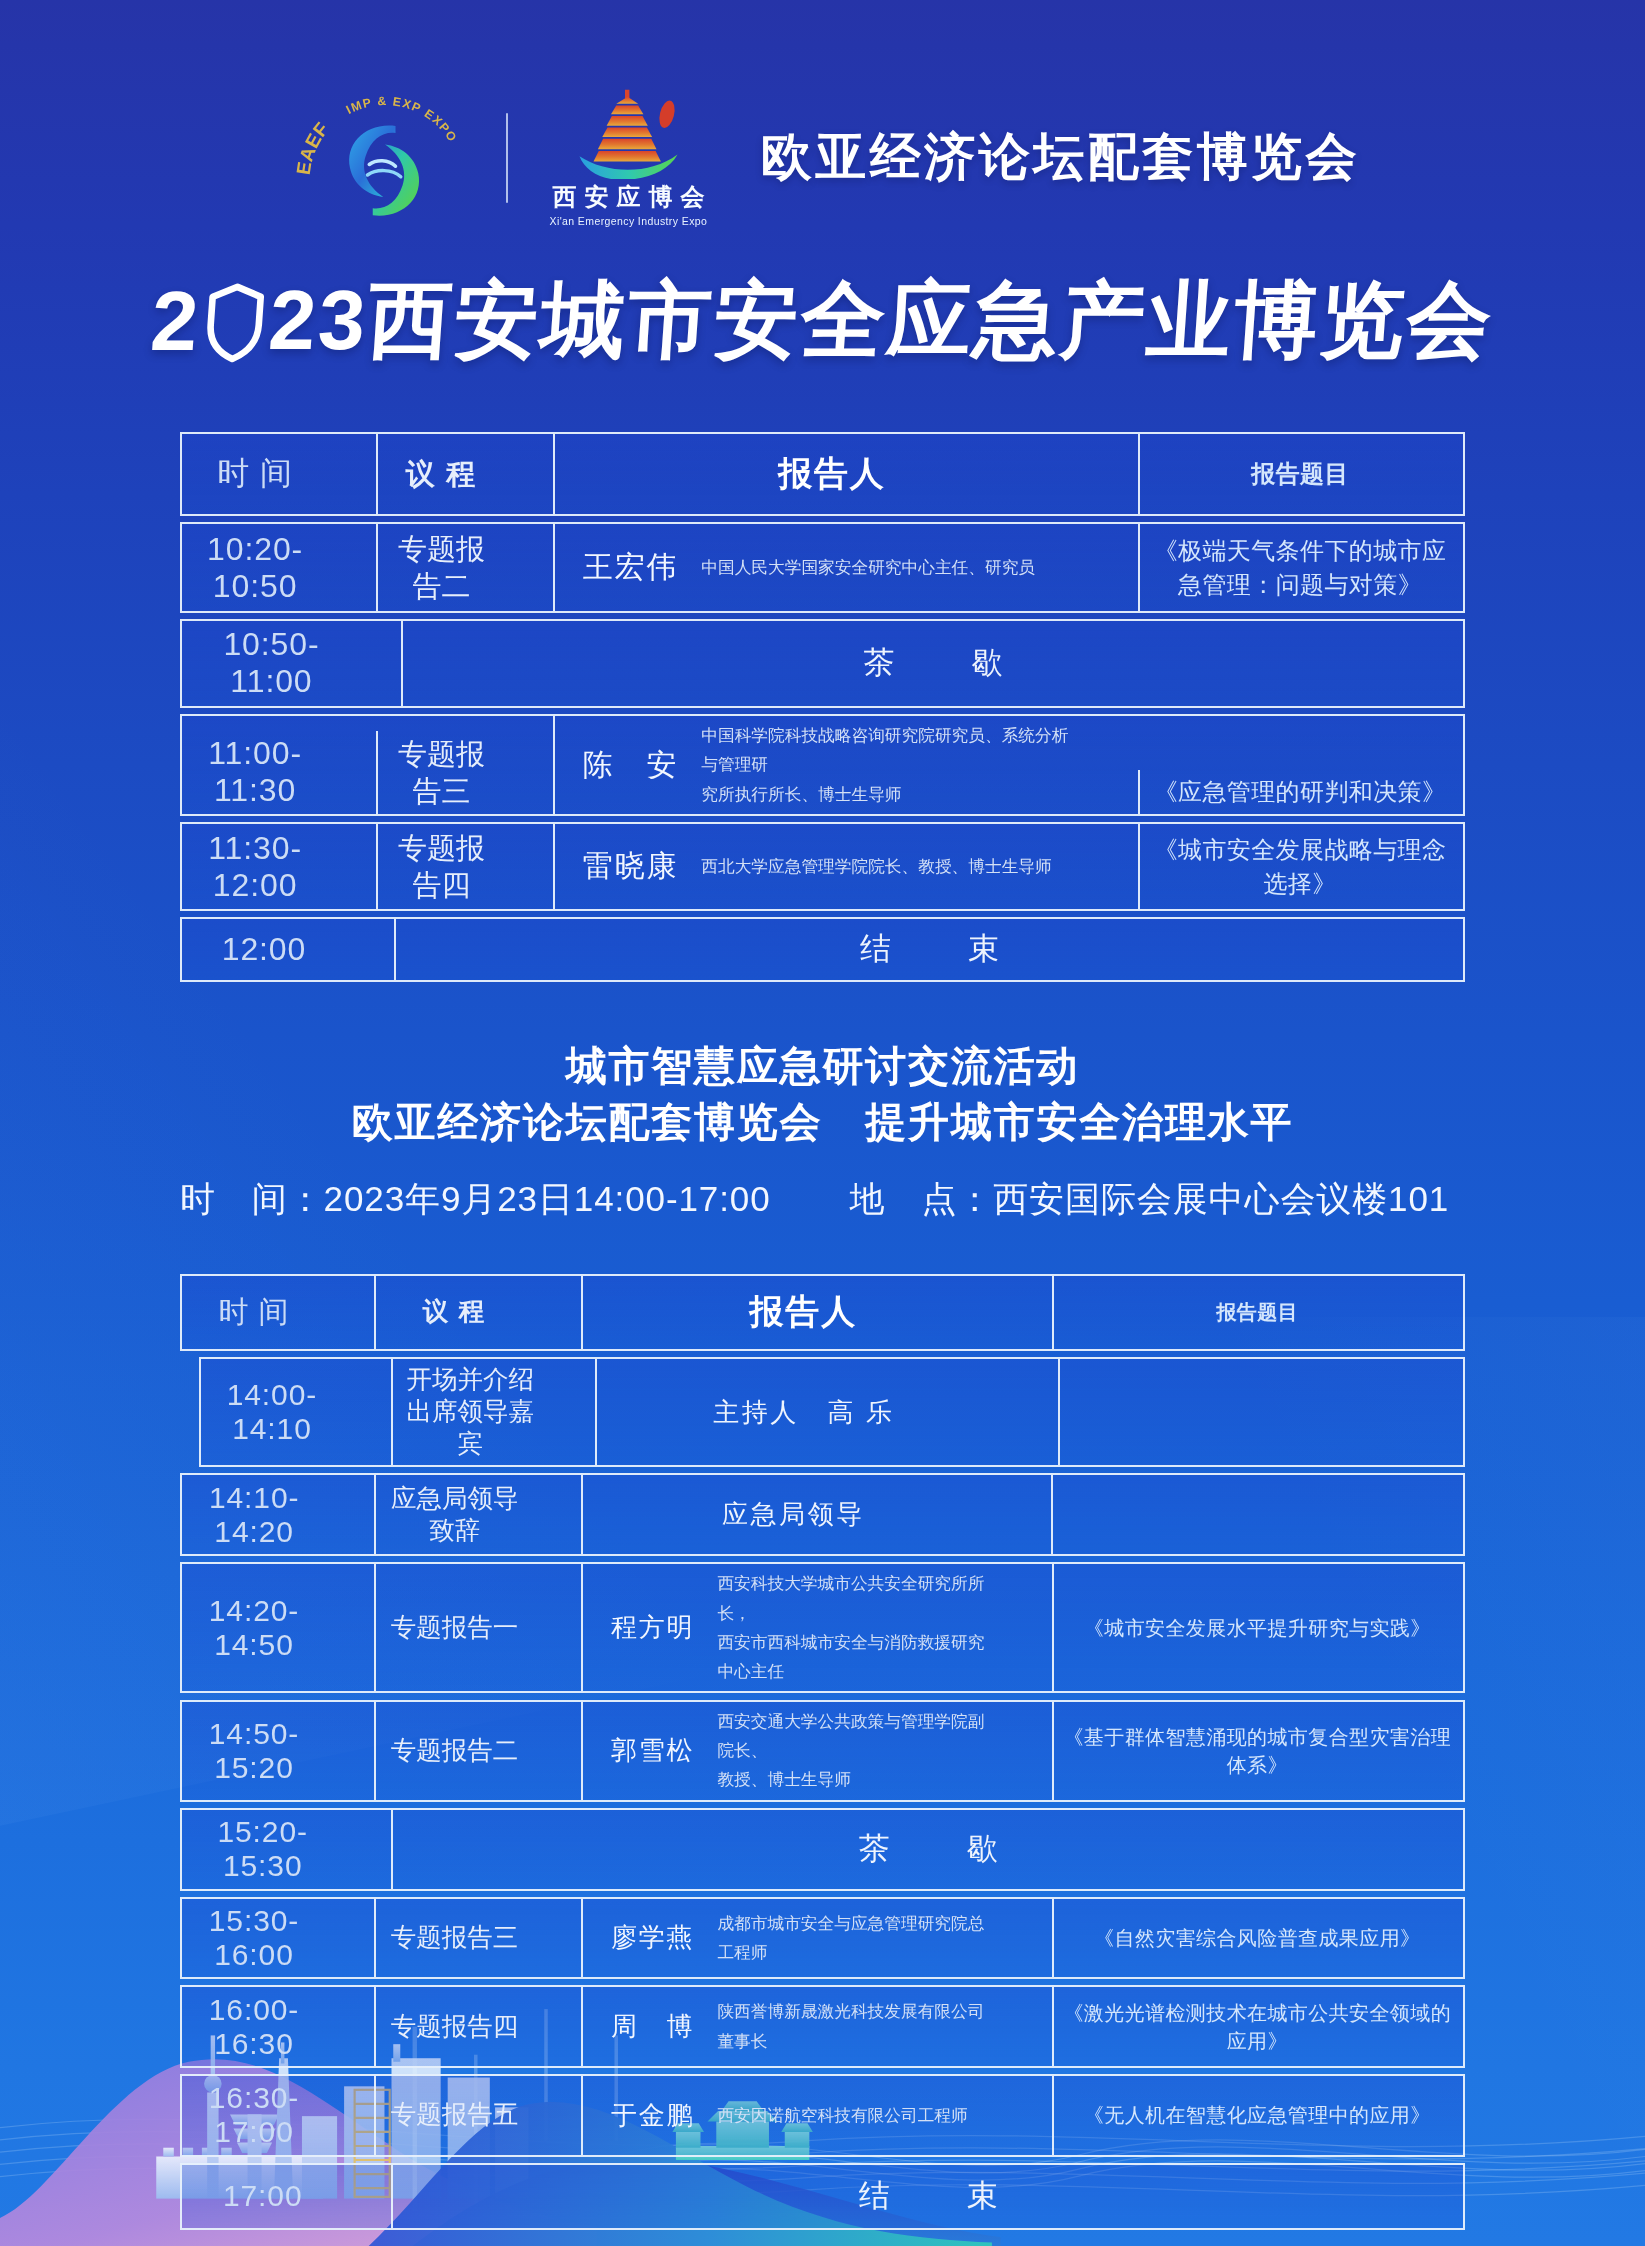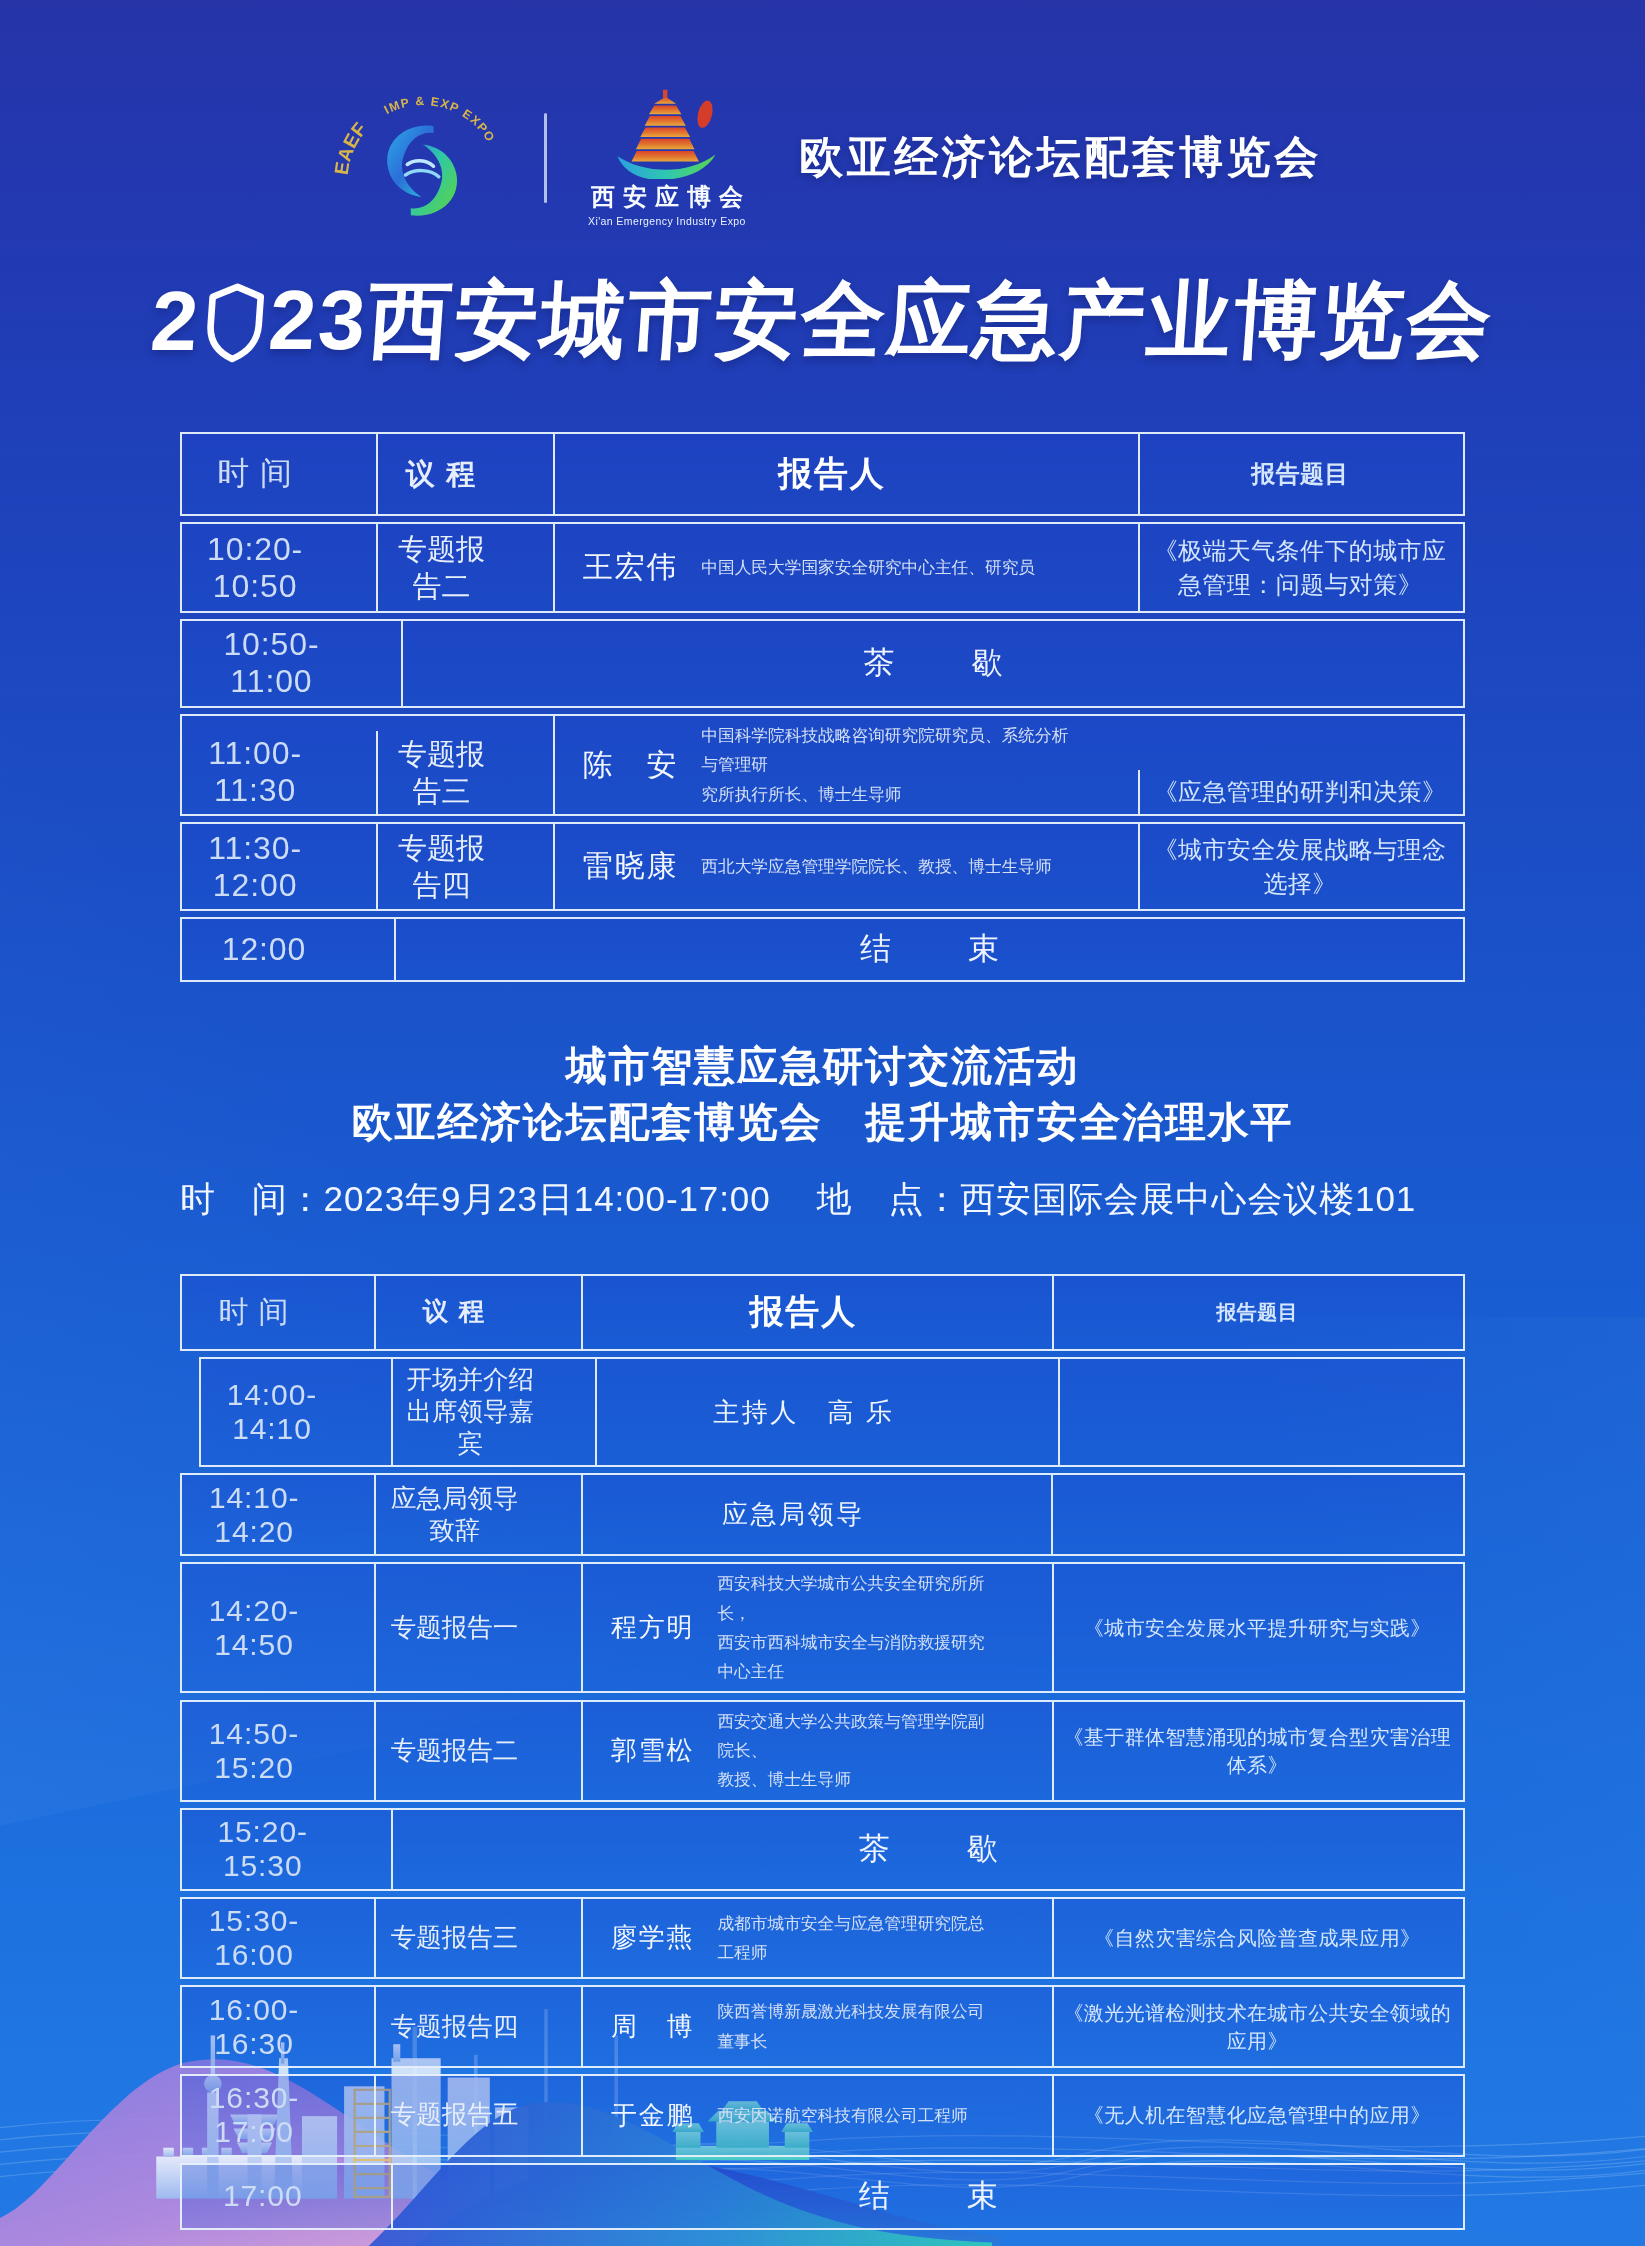--- a/index.html
+++ b/index.html
@@ -35,21 +35,21 @@
   .logo1 { width:200px; height:147px; flex:0 0 auto; }
   .logo-divider {
     width:2.6px; height:90px; background:rgba(225,238,255,0.75);
     border-radius:1.8px; flex:0 0 auto;
   }
   .logo2 { display:flex; flex-direction:column; align-items:center; width:198px; flex:0 0 auto; }
   .logo2 svg { width:147px; height:91px; }
   .logo2-cn { font-size:24px; font-weight:700; letter-spacing:8px; color:#f7fbff; margin-top:1.8px; text-indent:8px; }
   .logo2-en { font-size:10.5px; color:#e8f2ff; margin-top:2.6px; letter-spacing:0.4px; }
   .subtitle {
-    font-size:44px; font-weight:900; letter-spacing:3.5px;
+    font-size:51px; font-weight:900; letter-spacing:3.5px;
     color:#ffffff; margin-left:12.3px;
     text-shadow:0 2.6px 7px rgba(0,10,60,0.25);
     white-space:nowrap;
   }
 
   
   .main-title {
     margin-top:33px;
     display:flex; align-items:center; justify-content:center;
     font-size:84px; font-weight:900; letter-spacing:2.6px;
@@ -124,21 +124,21 @@
   .t2-r8 { min-height:67px; }
 
   
   .interlude { margin-top:56px; }
   .i-title, .i-sub {
     text-align:center; font-size:41px; font-weight:700;
     line-height:56px; letter-spacing:1.8px; color:#ffffff;
   }
   .i-meta {
     margin:26px 180px 0 180px;
-    display:flex; gap:46px;
+    display:flex; gap:79px;
     font-size:35px; font-weight:500; color:#f2f7ff; letter-spacing:0.9px;
   }
 
   
   .skyline { position:absolute; left:0; bottom:0; width:1645px; height:272px; z-index:1; }
 </style>
 </head>
 <body>
 
 <div class="page">

